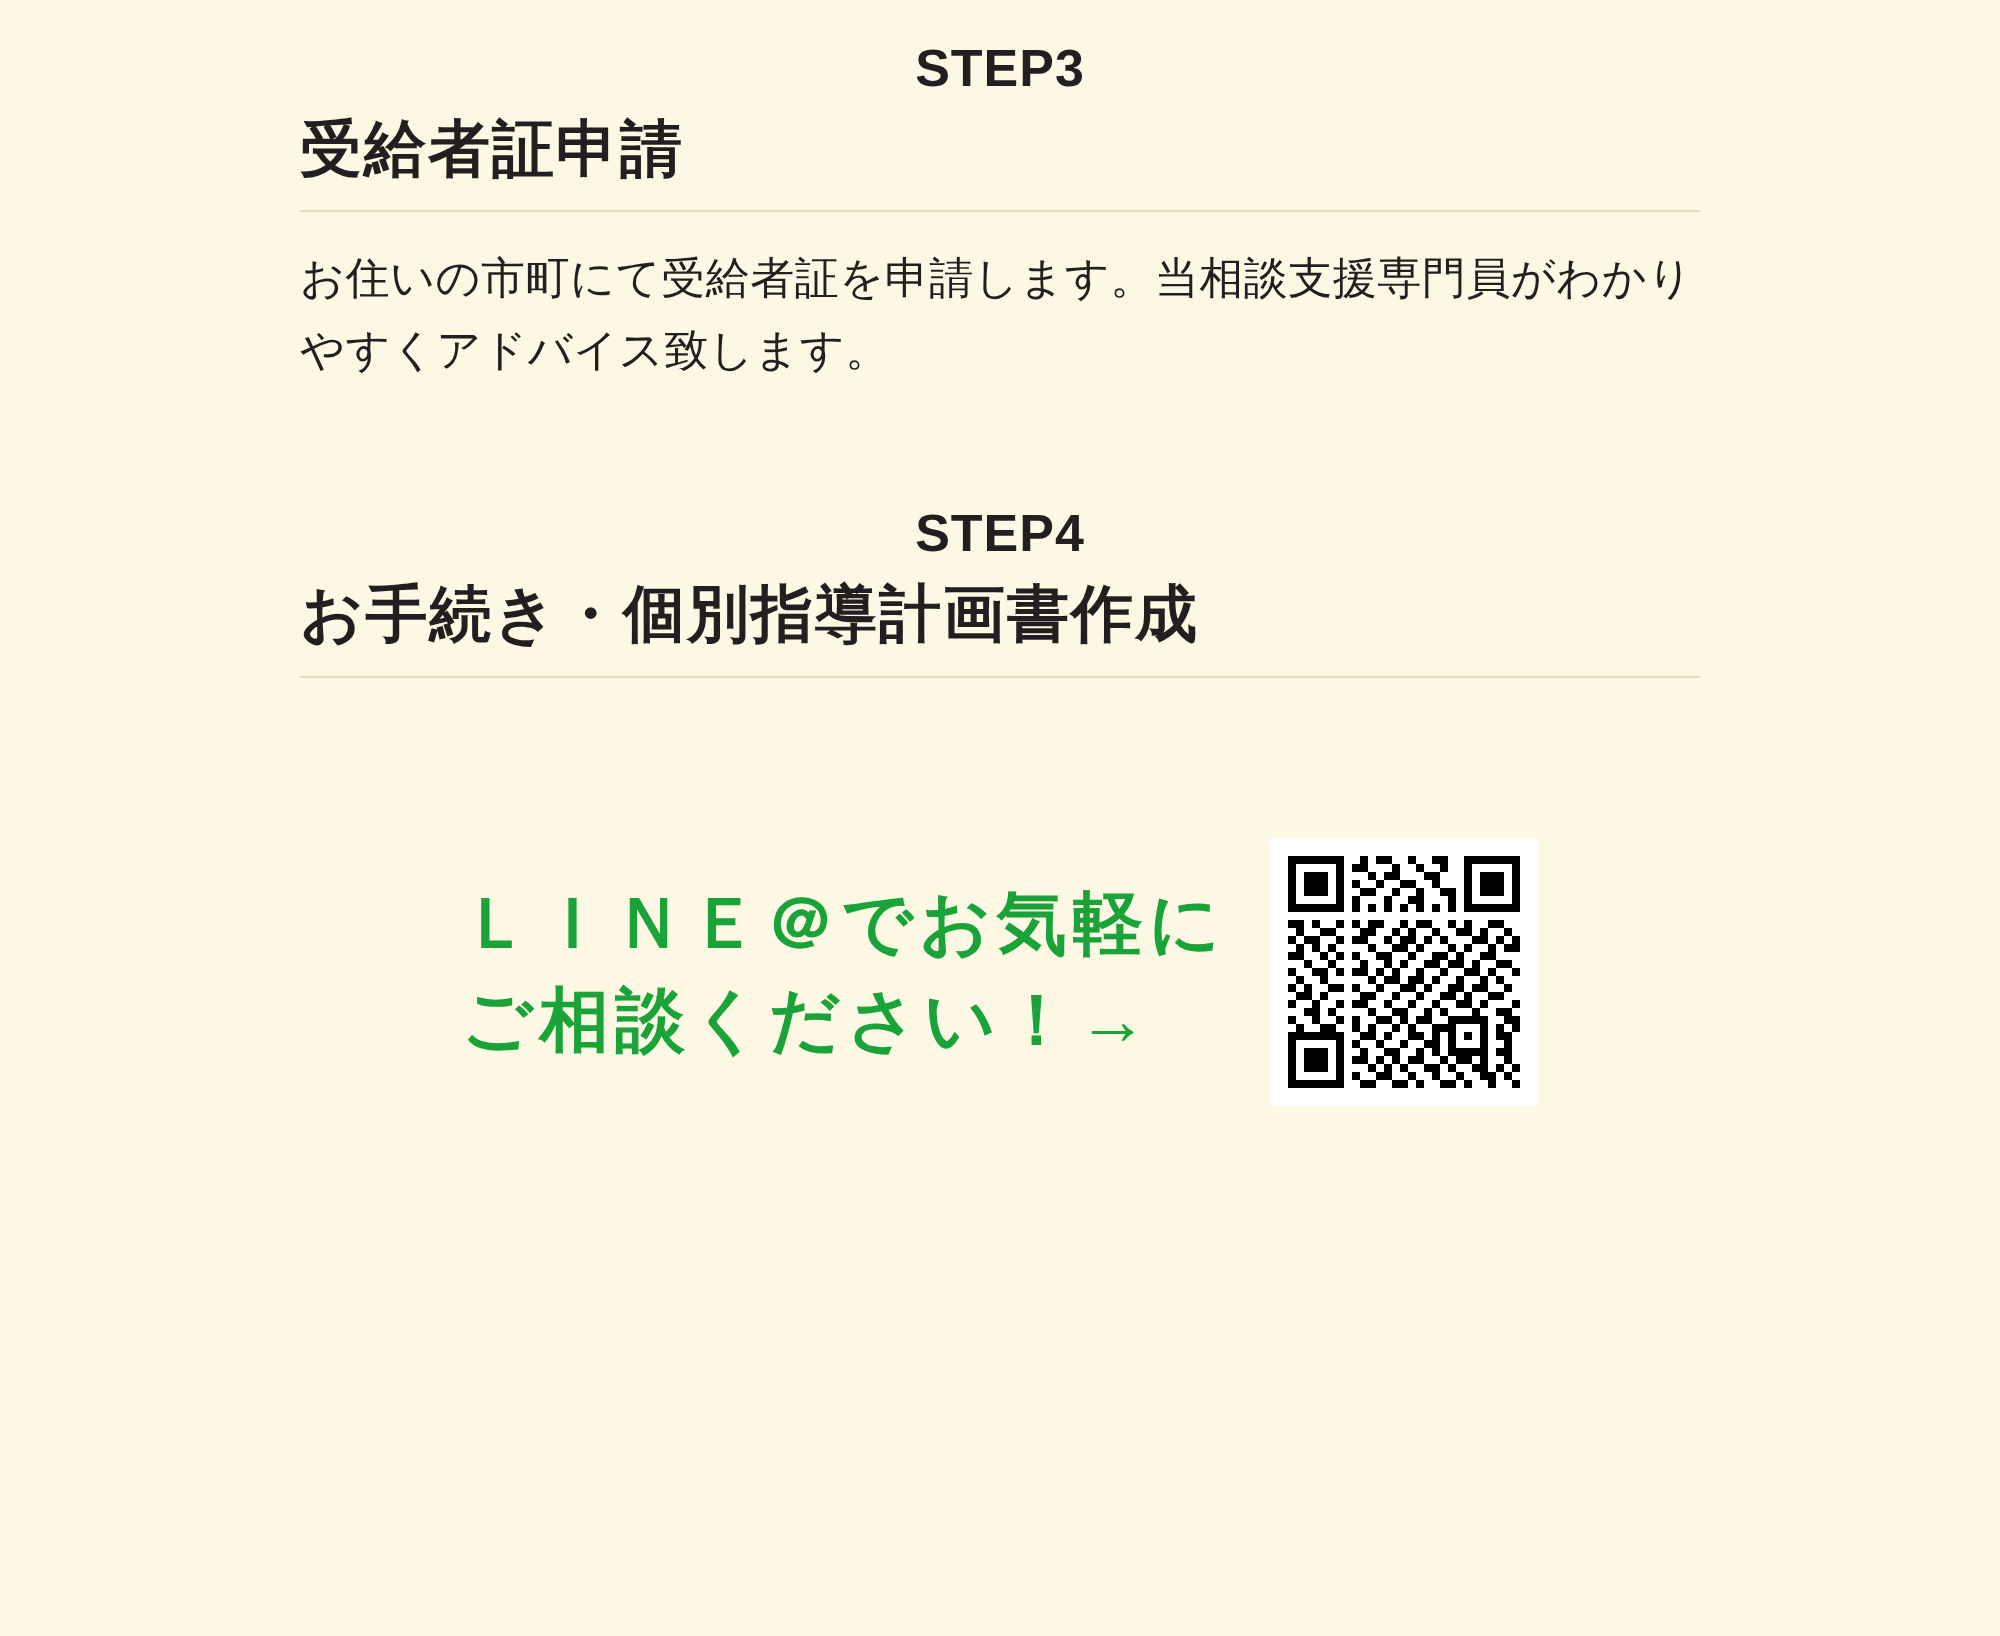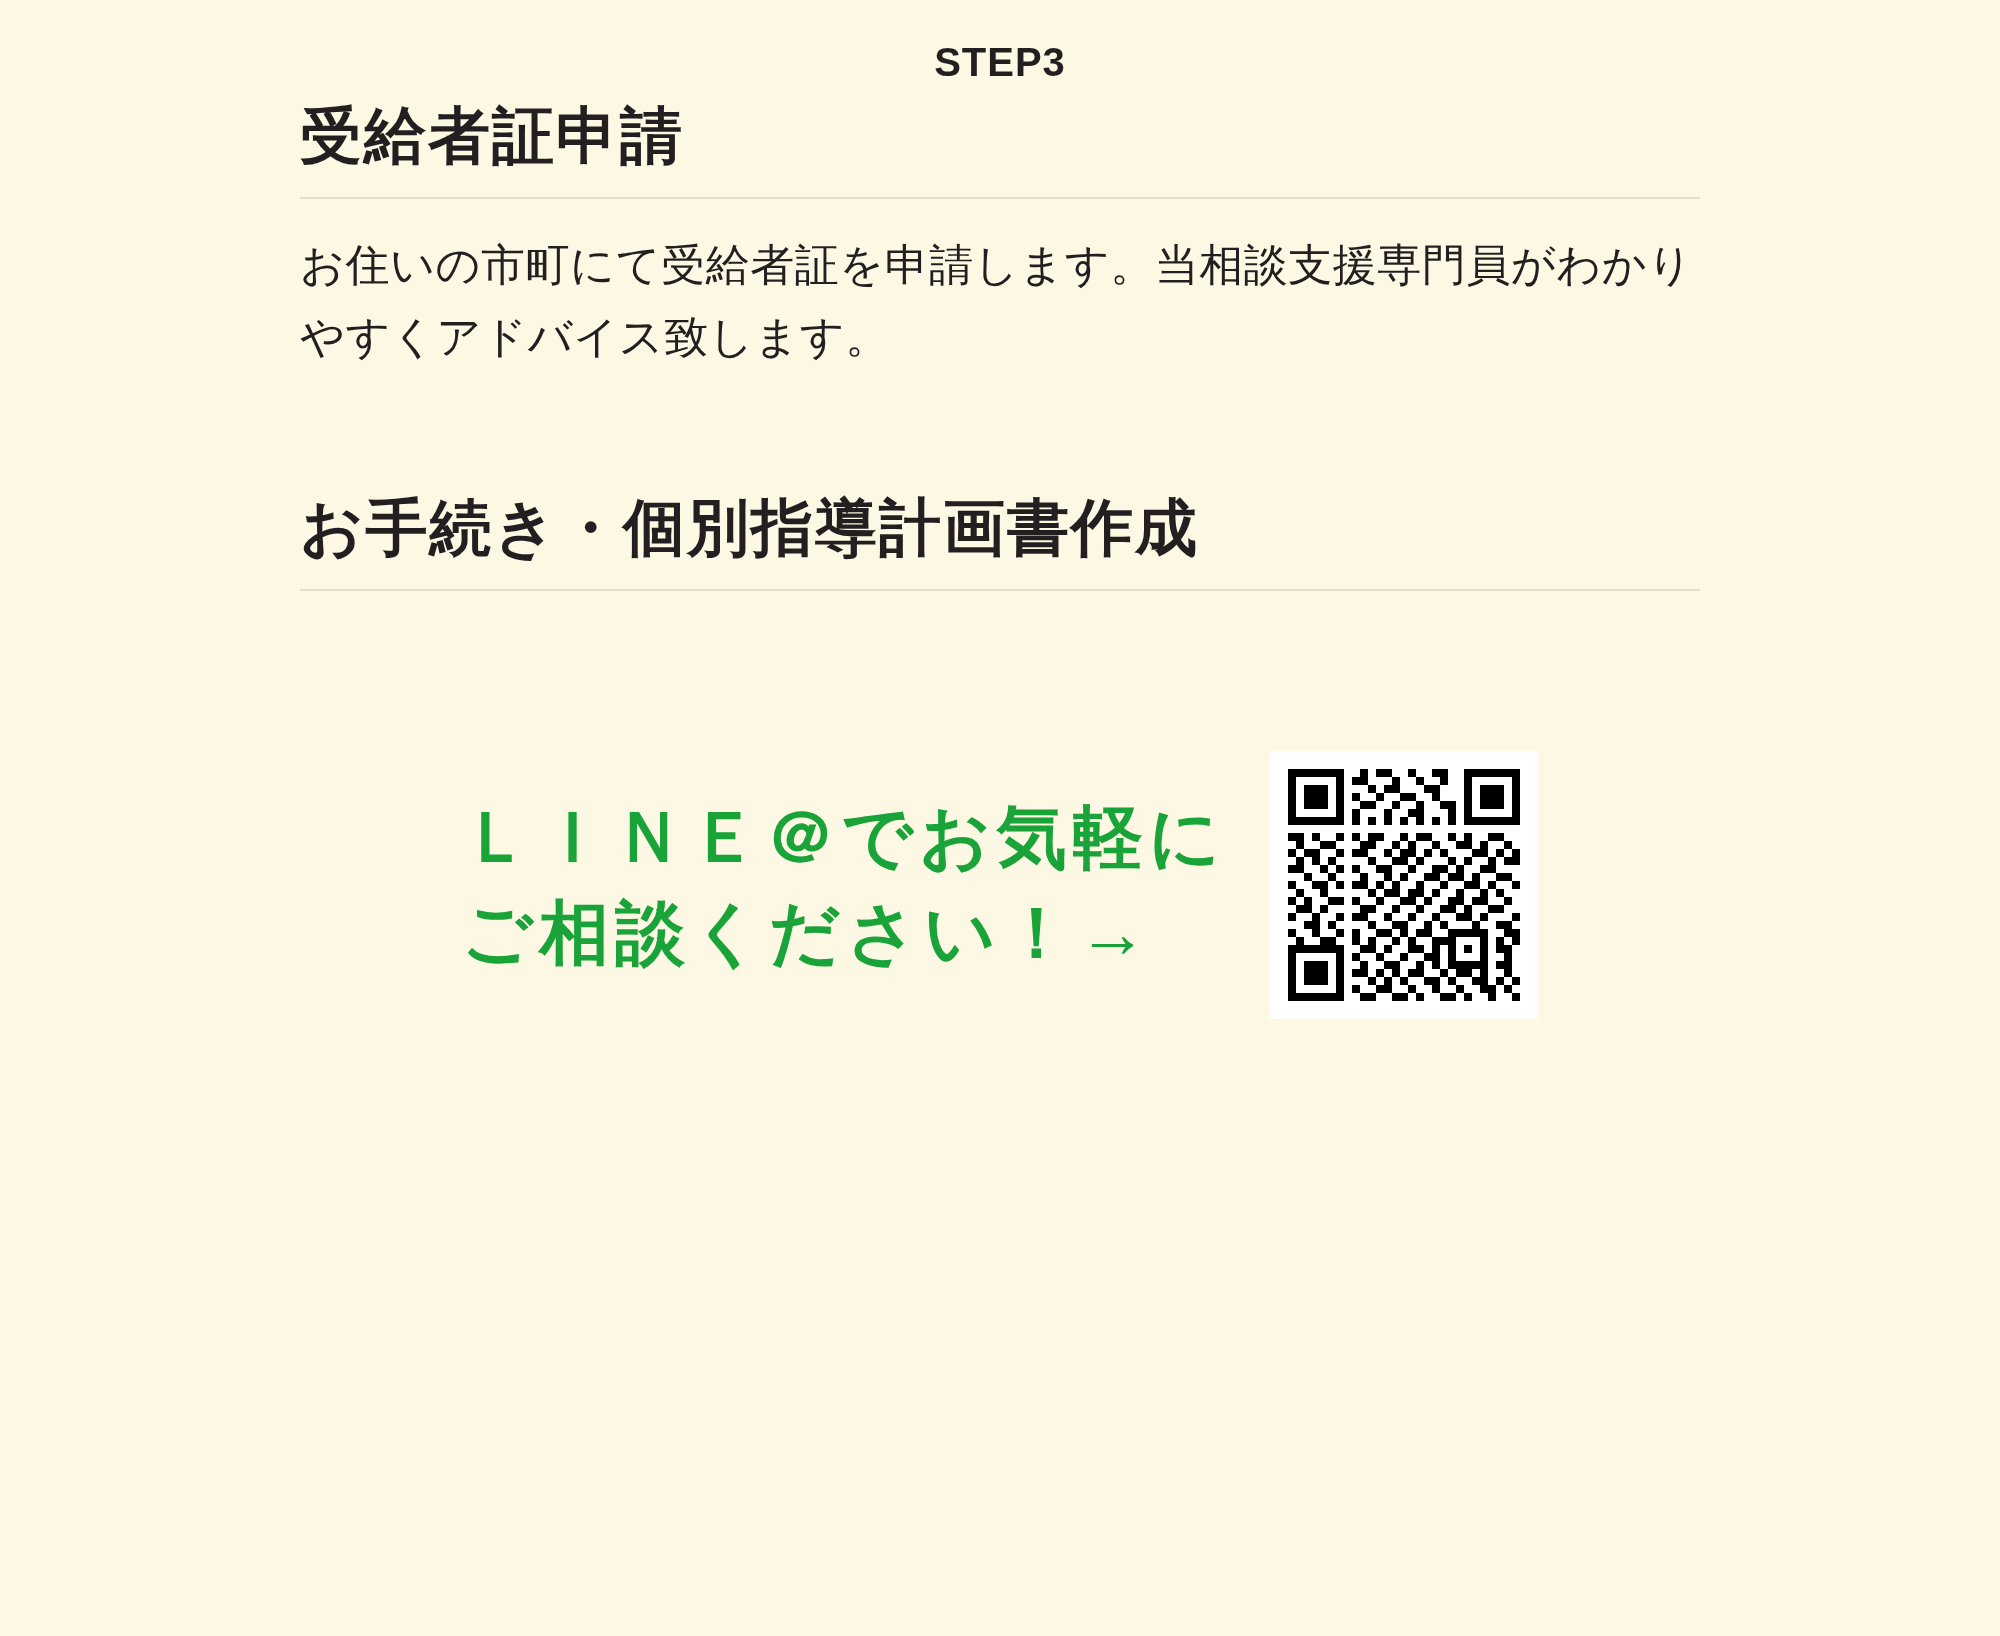--- a/index.html
+++ b/index.html
@@ -26,21 +26,21 @@
     margin: 0 auto;
     padding-top: 40px;
     box-sizing: border-box;
   }
 
   .step {
     margin-bottom: 10px;
   }
   .step-label {
     text-align: center;
-    font-size: 40px;
+    font-size: 52px;
     font-weight: bold;
     letter-spacing: 1px;
     color: #231f20;
     margin: 0 0 16px 0;
     line-height: 1.1;
   }
   .step-title {
     font-size: 62px;
     font-weight: bold;
     letter-spacing: 2px;
@@ -108,20 +108,21 @@
     <section class="step">
       <div class="step-label">STEP3</div>
       <h2 class="step-title">受給者証申請</h2>
       <hr class="divider">
       <p class="step-body">お住いの市町にて受給者証を申請します。当相談支援専門員がわかりやすくアドバイス致します。</p>
     </section>
 
     <div class="gap-1"></div>
 
     <section class="step">
+      <div class="step-label">STEP4</div>
       <h2 class="step-title">お手続き・個別指導計画書作成</h2>
       <hr class="divider">
     </section>
 
     <div class="gap-2"></div>
 
     <div class="line-block">
       <div class="line-text">ＬＩＮＥ＠でお気軽に
 ご相談ください！→</div>
       <div class="qr-wrap">

